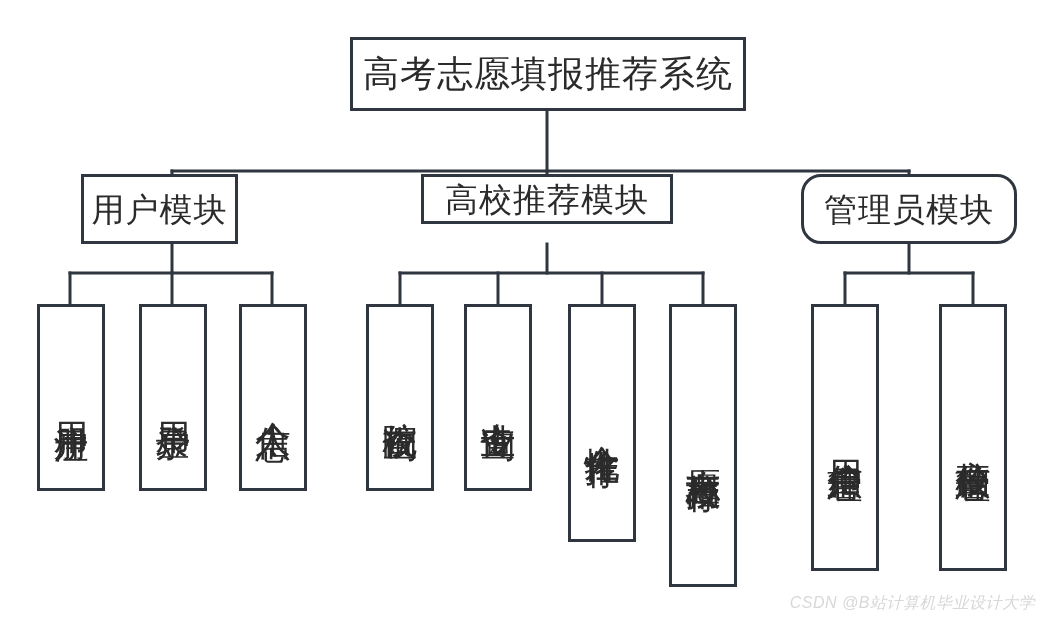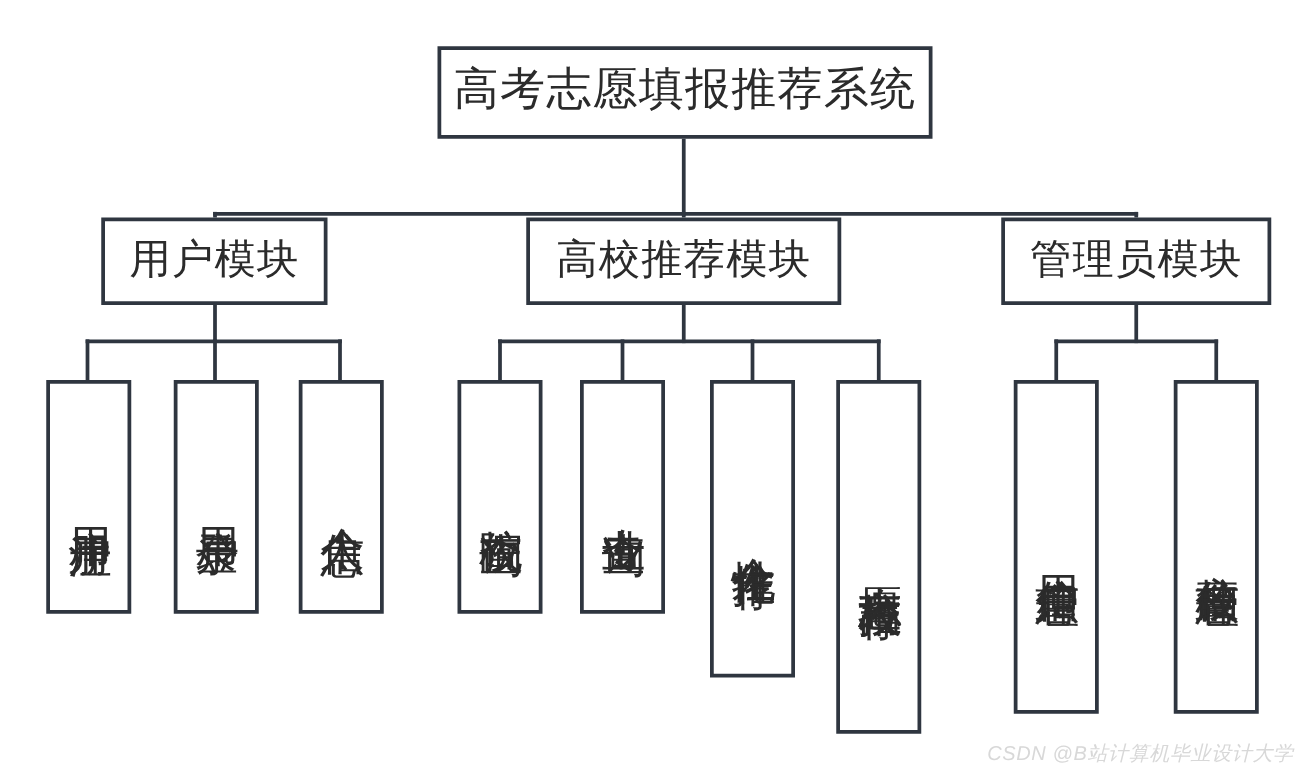--- a/index.html
+++ b/index.html
@@ -35,21 +35,20 @@
     align-items: center;
     justify-content: center;
     color: #2b2b2b;
     z-index: 2;
   }
   .node-h {
     font-size: 33px;
     line-height: 1;
     letter-spacing: 1px;
     white-space: nowrap;
-    font-family: Liberation Mono, monospace;
   }
   .node-root .node-h {
     font-size: 36px;
   }
   .node-v {
     writing-mode: vertical-rl;
     text-orientation: upright;
     font-size: 35px;
     line-height: 1.08;
     letter-spacing: 2px;
@@ -100,29 +99,29 @@
       <line x1="845" y1="273" x2="973" y2="273"></line>
       <line x1="845" y1="273" x2="845" y2="304"></line>
       <line x1="973" y1="273" x2="973" y2="304"></line>
     </g>
   </svg>
 
   <div class="node node-root" style="left:350px; top:37px; width:396px; height:74px;">
     <span class="node-h">高考志愿填报推荐系统</span>
   </div>
 
-  <div class="node" style="left:81px; top:174px; width:181px; height:70px;">
+  <div class="node" style="left:81px; top:174px; width:157px; height:70px;">
     <span class="node-h">用户模块</span>
   </div>
 
-  <div class="node" style="left:421px; top:174px; width:252px; height:70px;text-align:right;">
+  <div class="node" style="left:421px; top:174px; width:252px; height:50px;text-align:right;">
     <span class="node-h">高校推荐模块</span>
   </div>
 
-  <div class="node" style="left:801px; top:174px; width:216px; height:70px;">
+  <div class="node" style="left:801px; top:174px; width:216px; height:70px;border-radius:20px;">
     <span class="node-h">管理员模块</span>
   </div>
 
   <div class="node" style="left:37px; top:304px; width:68px; height:187px;">
     <span class="node-v">用户注册</span>
   </div>
 
   <div class="node" style="left:139px; top:304px; width:68px; height:187px;">
     <span class="node-v">用户登录</span>
   </div>

